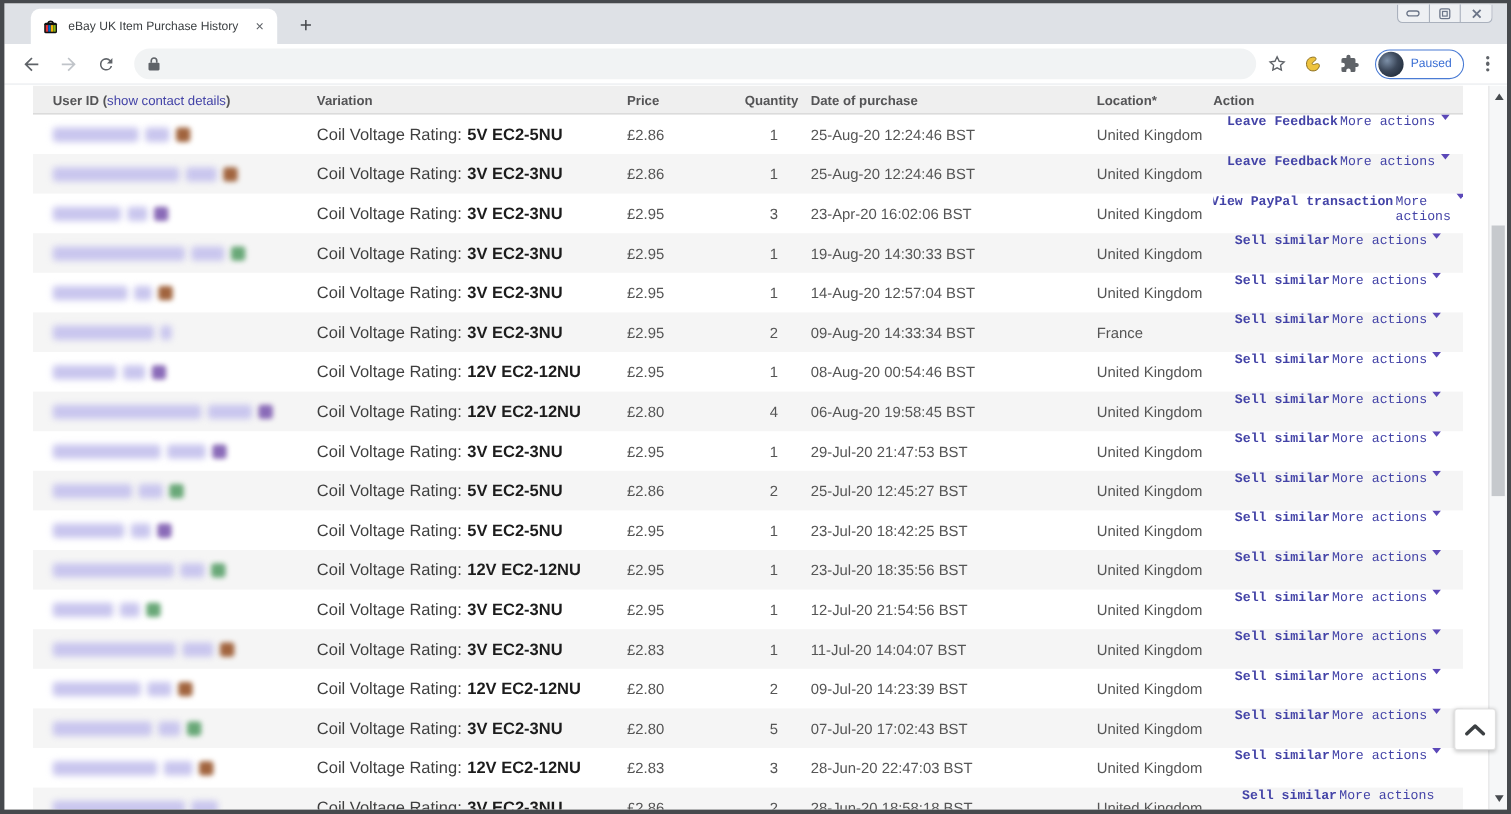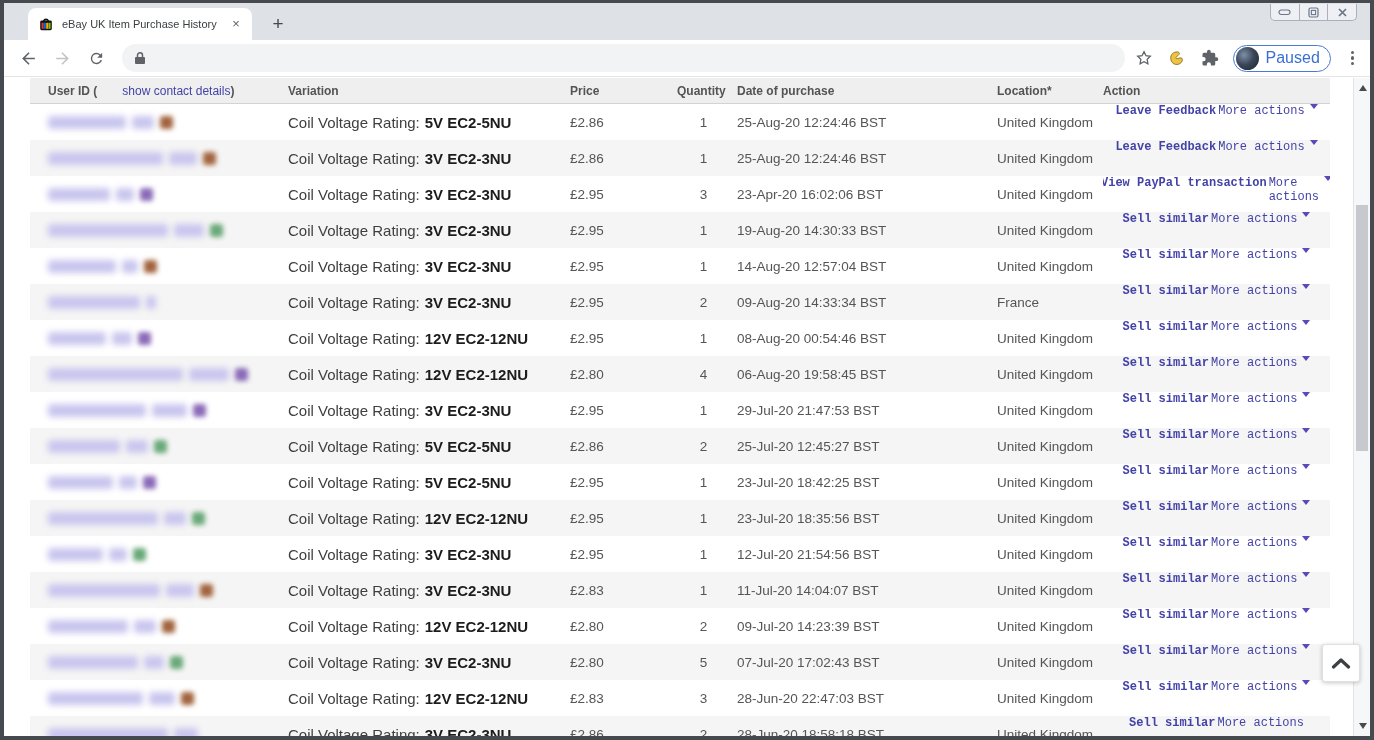--- a/index.html
+++ b/index.html
@@ -35,33 +35,33 @@
             border-radius:14px; cursor:pointer; }
   .navbtn:first-child { margin-left:10px; }
   .omnibox { height:28px; flex:1; margin:0 10px 0 12px; background:#f1f3f4; border-radius:14px;
              display:flex; align-items:center; padding:0 12px; min-width:0; }
   .url { font-size:13.5px; color:#202124; margin-left:8px; white-space:nowrap; overflow:hidden; }
   .toolbar-icons { display:flex; align-items:center; gap:14px; margin-right:10px; }
   .profile-pill { display:flex; align-items:center; border:1.5px solid #4a7bd4; border-radius:15px;
                   padding:1px 10px 1px 2px; cursor:pointer; background:#fff; }
   .avatar { width:23px; height:23px; border-radius:50%;
             background:radial-gradient(circle at 35% 35%, #7d90a8 0%, #3c485a 45%, #15202e 100%); }
-  .paused-label { font-size:16px; color:#3b6fd4; margin-left:7px; }
+  .paused-label { font-size:11px; color:#3b6fd4; margin-left:7px; }
   .kebab { display:flex; flex-direction:column; gap:2.5px; padding:4px 6px; cursor:pointer; }
   .kebab i { width:3.2px; height:3.2px; border-radius:50%; background:#5f6368; }
 
   
   .page { position:absolute; left:4px; top:77px; width:1366px; height:659px; background:#fff; overflow:hidden; }
   .tablewrap { position:absolute; left:26px; top:1px; width:1300px; }
   .thead { display:grid; grid-template-columns:258px 282px 100px 67px 260px 106px 227px;
            background:#efefef; border-bottom:1px solid #d3d3d3; height:26px; align-items:center;
            font-size:12px; font-weight:bold; color:#545456; }
   .thead .c-user { padding-left:18px; font-weight:bold; }
   .thead .c-qty { padding-left:7px; }
-  .hlink { color:#4343a7; font-weight:normal; text-decoration:none; cursor:pointer;margin-left:25px; }
+  .hlink { color:#4343a7; font-weight:normal; text-decoration:none; cursor:pointer; }
   .trow { display:grid; grid-template-columns:258px 282px 100px 67px 260px 106px 227px; height:36px; }
   .trow.alt { background:#f5f5f5; }
   .cell { display:flex; align-items:center; font-size:13.5px; color:#555; overflow:hidden; }
   .c-user { padding-left:18px; gap:6px; }
   .c-var  { font-size:15px; color:#3f3f3f; white-space:nowrap; }
   .c-var b { color:#1c1c1c; margin-left:5px; }
   .c-qty  { justify-content:center; }
   .c-action { flex-direction:row; align-items:flex-start; justify-content:center; gap:2px;font-family:Liberation Mono, monospace; }
   .alink { font-size:12px; font-weight:bold; color:#4343a7; text-decoration:none; cursor:pointer; white-space:nowrap; }
   .morelink { font-size:12px; color:#4343a7; text-decoration:none; cursor:pointer; display:flex; align-items:flex-start; gap:5px; }

